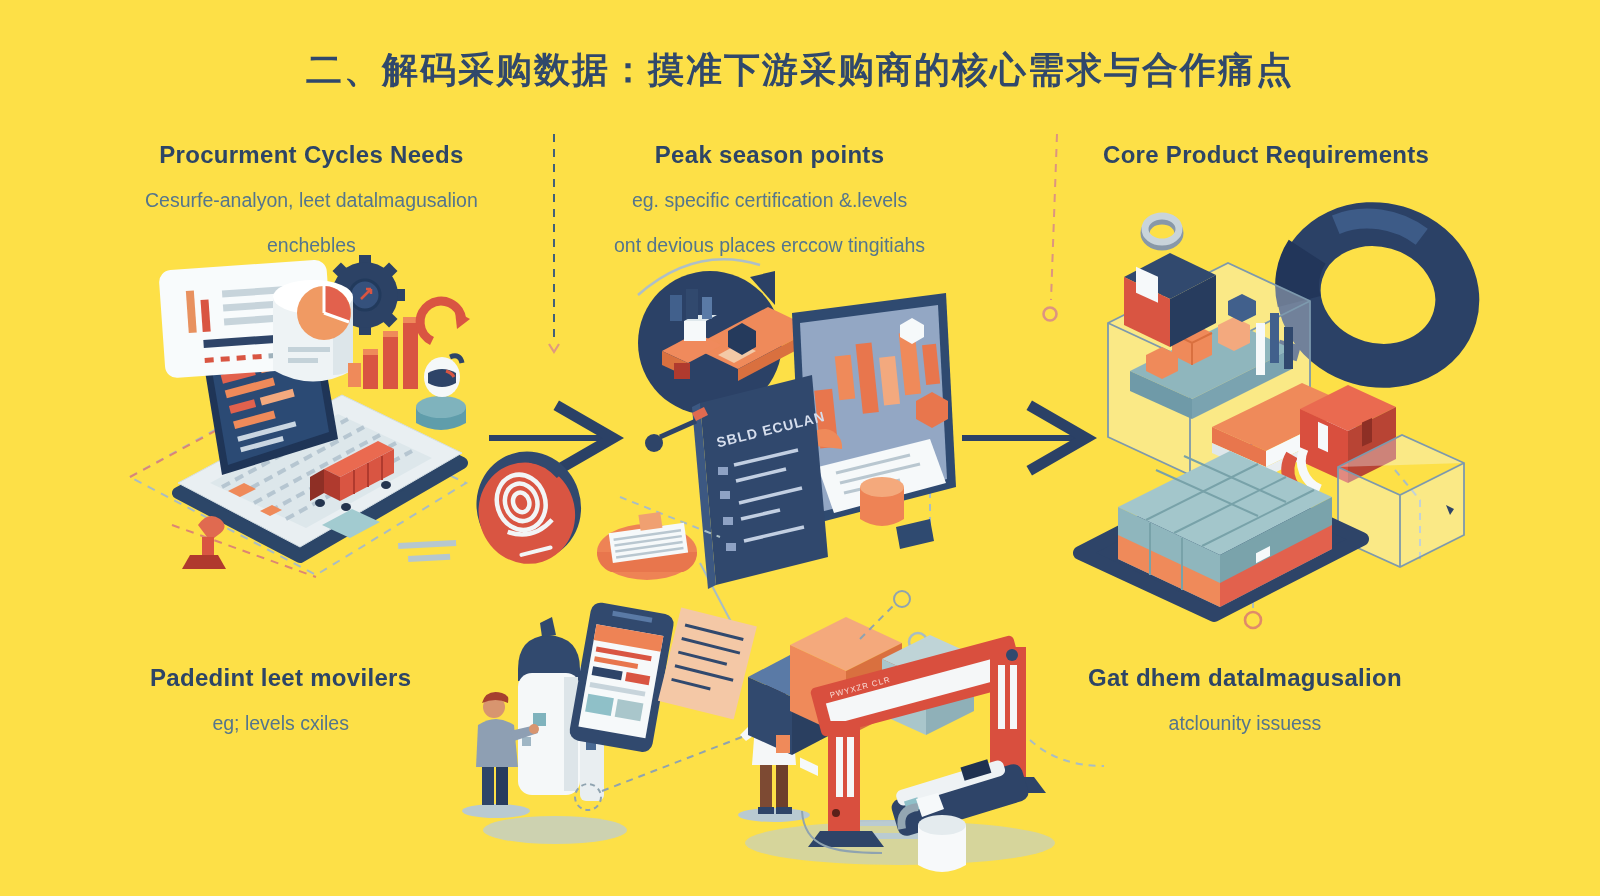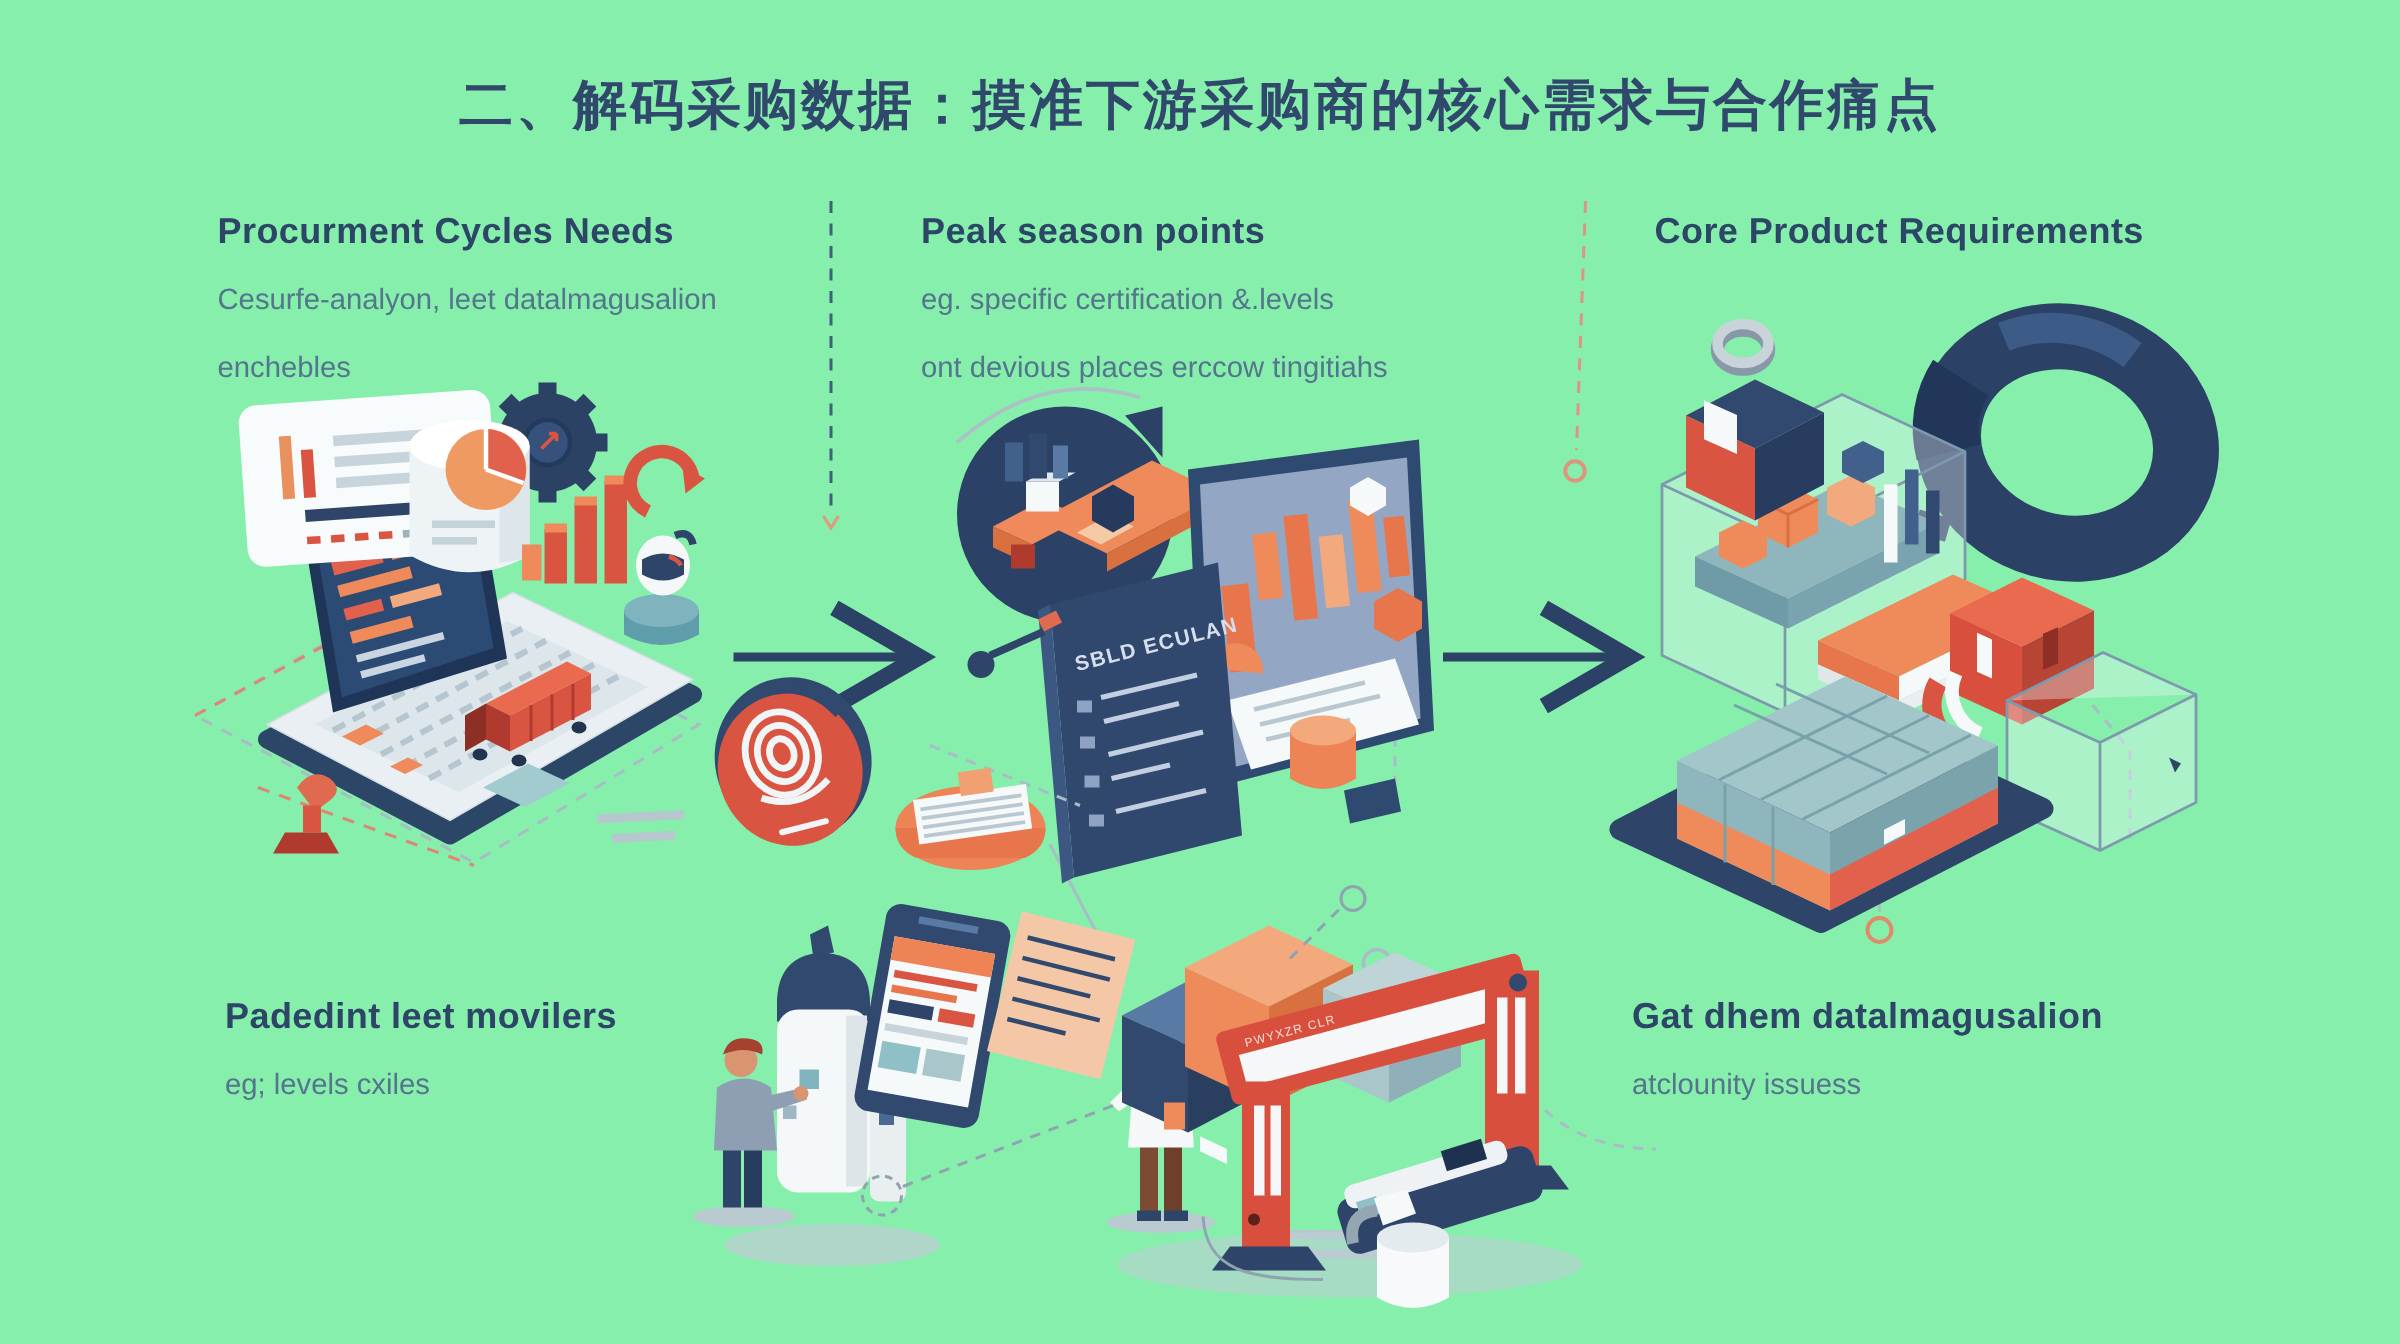--- a/index.html
+++ b/index.html
@@ -1,20 +1,20 @@
 <!DOCTYPE html>
 <html><head>
 <meta charset="utf-8">
 <style>
   html,body{margin:0;padding:0;}
   body{font-family:"Liberation Sans", sans-serif;}
-  .canvas{position:relative;width:1600px;height:896px;background:#86efac;overflow:hidden;}
+  .canvas{position:relative;width:1600px;height:896px;background:#fde047;overflow:hidden;}
   .title{position:absolute;top:46px;left:0;right:0;text-align:center;
          font-size:36px;font-weight:bold;color:#30486b;letter-spacing:2px;}
-  .sec{position:absolute;}
+  .sec{position:absolute;text-align:center;}
   .sec .h{font-size:24px;font-weight:bold;color:#2d4566;letter-spacing:.3px;margin-bottom:7px;}
   .sec .s{font-size:19.5px;color:#54758d;line-height:28px;margin-top:17px;}
   .ill{position:absolute;}
   svg{display:block;overflow:visible;}
   .svg-label{font-family:"Liberation Sans", sans-serif;}
 </style>
 </head>
 <body>
 
 <div class="canvas">

